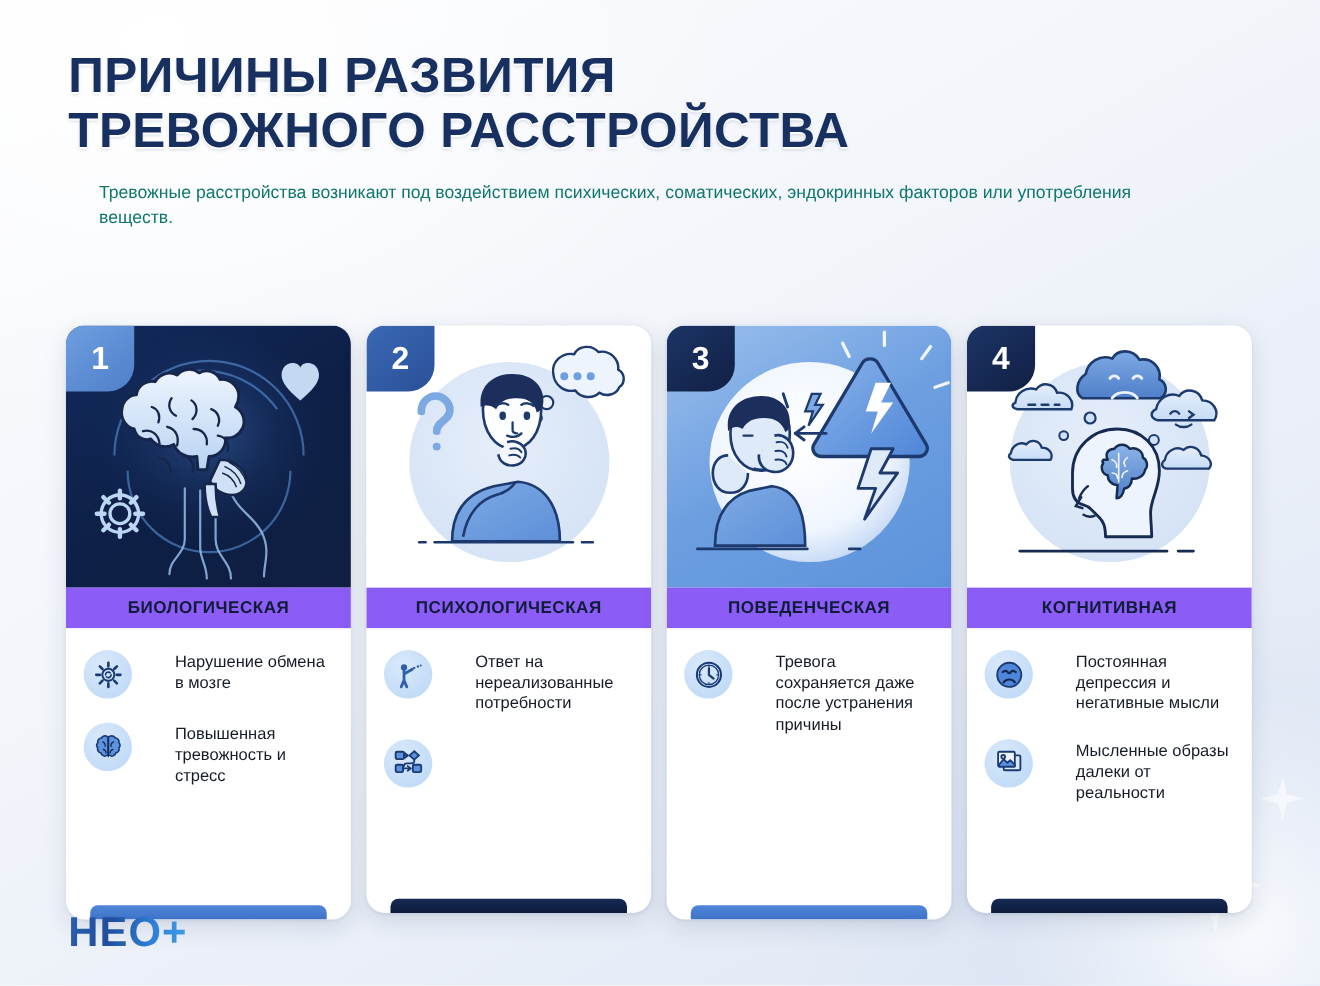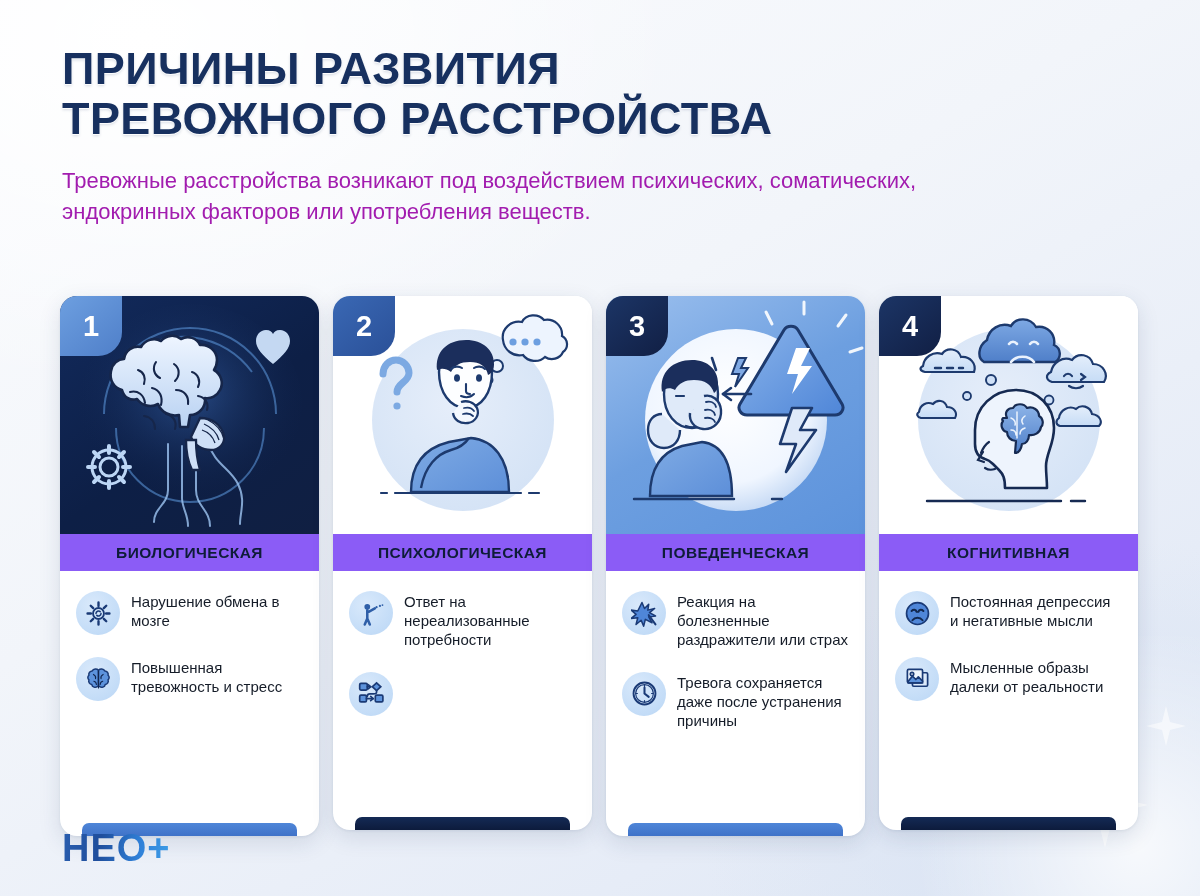--- a/index.html
+++ b/index.html
@@ -56,24 +56,25 @@
     font-weight: 800;
     letter-spacing: .4px;
     color: #17305f;
     text-transform: uppercase;
     text-shadow: 0 1px 0 rgba(255,255,255,.9), 0 2px 3px rgba(23,48,95,.16);
   }
   .title .l2 { display: block; }
 
   .subtitle {
     margin-top: 20px;
-    font-size: 22px;
+    font-size: 16px;
     line-height: 1.42;
-    color: #a21caf;
+    color: #0f766e;
     max-width: 940px;
+    margin-left: 28px;
   }
 
   
   .cards {
     position: absolute;
     left: 60px;
     top: 296px;
     width: 1090px;
     display: flex;
     gap: 14px;
@@ -172,20 +173,21 @@
     background: radial-gradient(circle at 38% 32%, #d9e9fb 0%, #c3dcf7 70%, #b9d5f4 100%);
     display: flex; align-items: center; justify-content: center;
   }
   .b-icon svg { width: 27px; height: 27px; display: block; }
 
   .b-text {
     font-size: 15px;
     line-height: 1.28;
     color: #151c28;
     padding-top: 1px;
+    margin-left: 28px;
   }
 
   
   .accent {
     position: absolute;
     left: 22px; right: 22px; bottom: 0;
     height: 13px;
     border-radius: 7px 7px 0 0;
   }
   .accent.blue { background: linear-gradient(180deg, #4f86d8, #3f72c8); }
@@ -466,29 +468,20 @@
       <div class="badge b3">
         <span>3</span>
       </div>
     </div>
     <div class="label-band">
       <span class="label-text">ПОВЕДЕНЧЕСКАЯ</span>
     </div>
     <div class="bullets">
       <div class="bullet">
         <span class="b-icon">
-          <svg viewBox="0 0 32 32">
-            <path d="M13 3l3 7 5-5-1 7 8-2-6 5 7 4-8 1 4 7-8-4-2 8-3-7-6 5 2-8-8 1 6-5-6-5 8 1z" fill="#4f86d8" stroke="#1a3a76" stroke-width="1.8" stroke-linejoin="round"></path>
-            <path d="M21 18l8 11" stroke="#1a3a76" stroke-width="2.4" stroke-linecap="round" fill="none"></path>
-          </svg>
-        </span>
-        <span class="b-text">Реакция на болезненные раздражители или страх</span>
-      </div>
-      <div class="bullet">
-        <span class="b-icon">
           <svg viewBox="0 0 32 32" fill="none" stroke="#1a3a76" stroke-width="2.2">
             <circle cx="16" cy="16" r="13"></circle>
             <circle cx="16" cy="16" r="10.5" stroke-width="1.4"></circle>
             <path d="M16 9v7l5 4" stroke-linecap="round" stroke-width="2.4"></path>
             <g stroke-width="1.4" stroke-linecap="round">
               <path d="M16 5.8v1.8M16 24.4v1.8M26.2 16h-1.8M7.6 16H5.8"></path>
             </g>
           </svg>
         </span>
         <span class="b-text">Тревога сохраняется даже после устранения причины</span>

